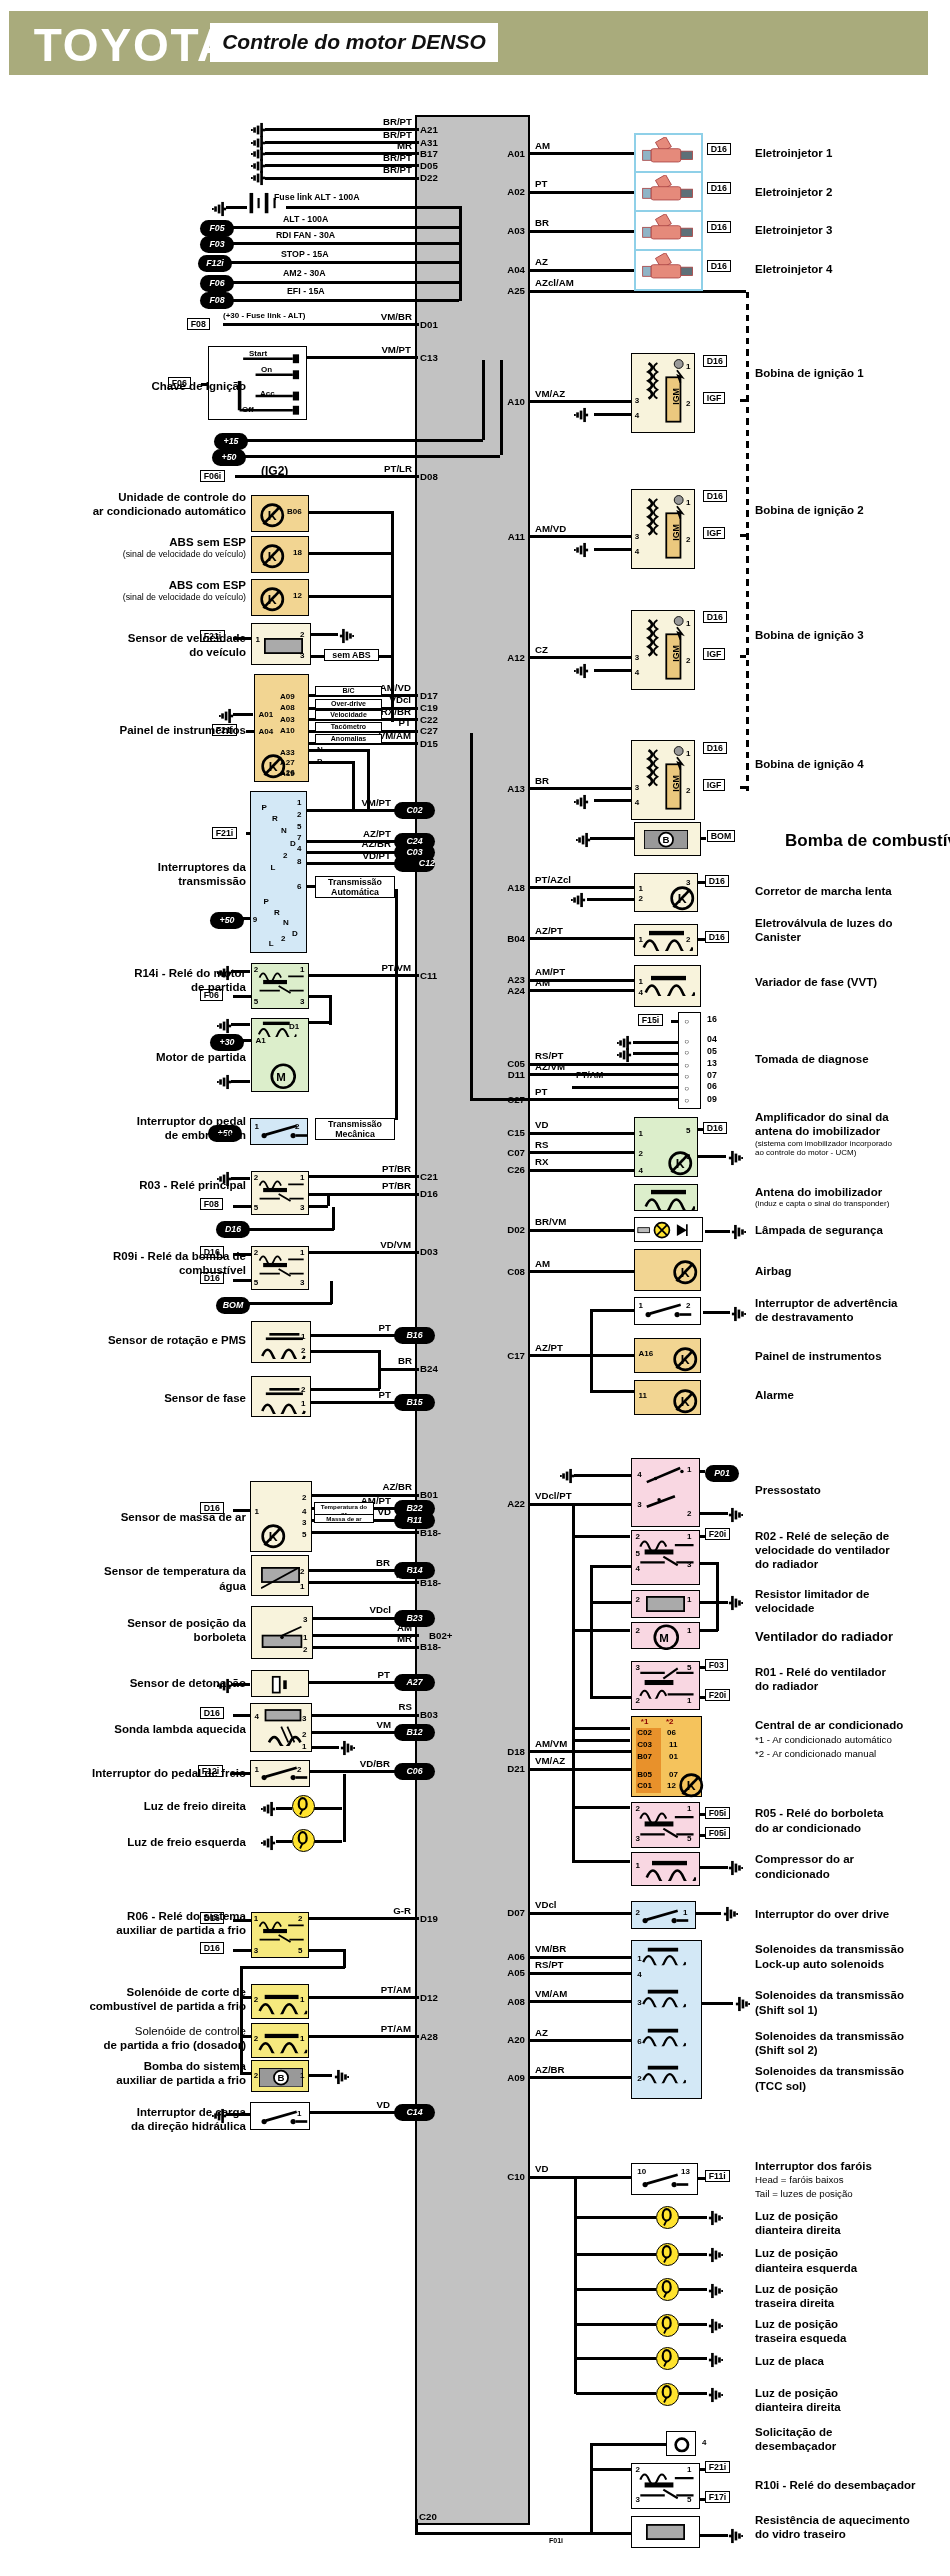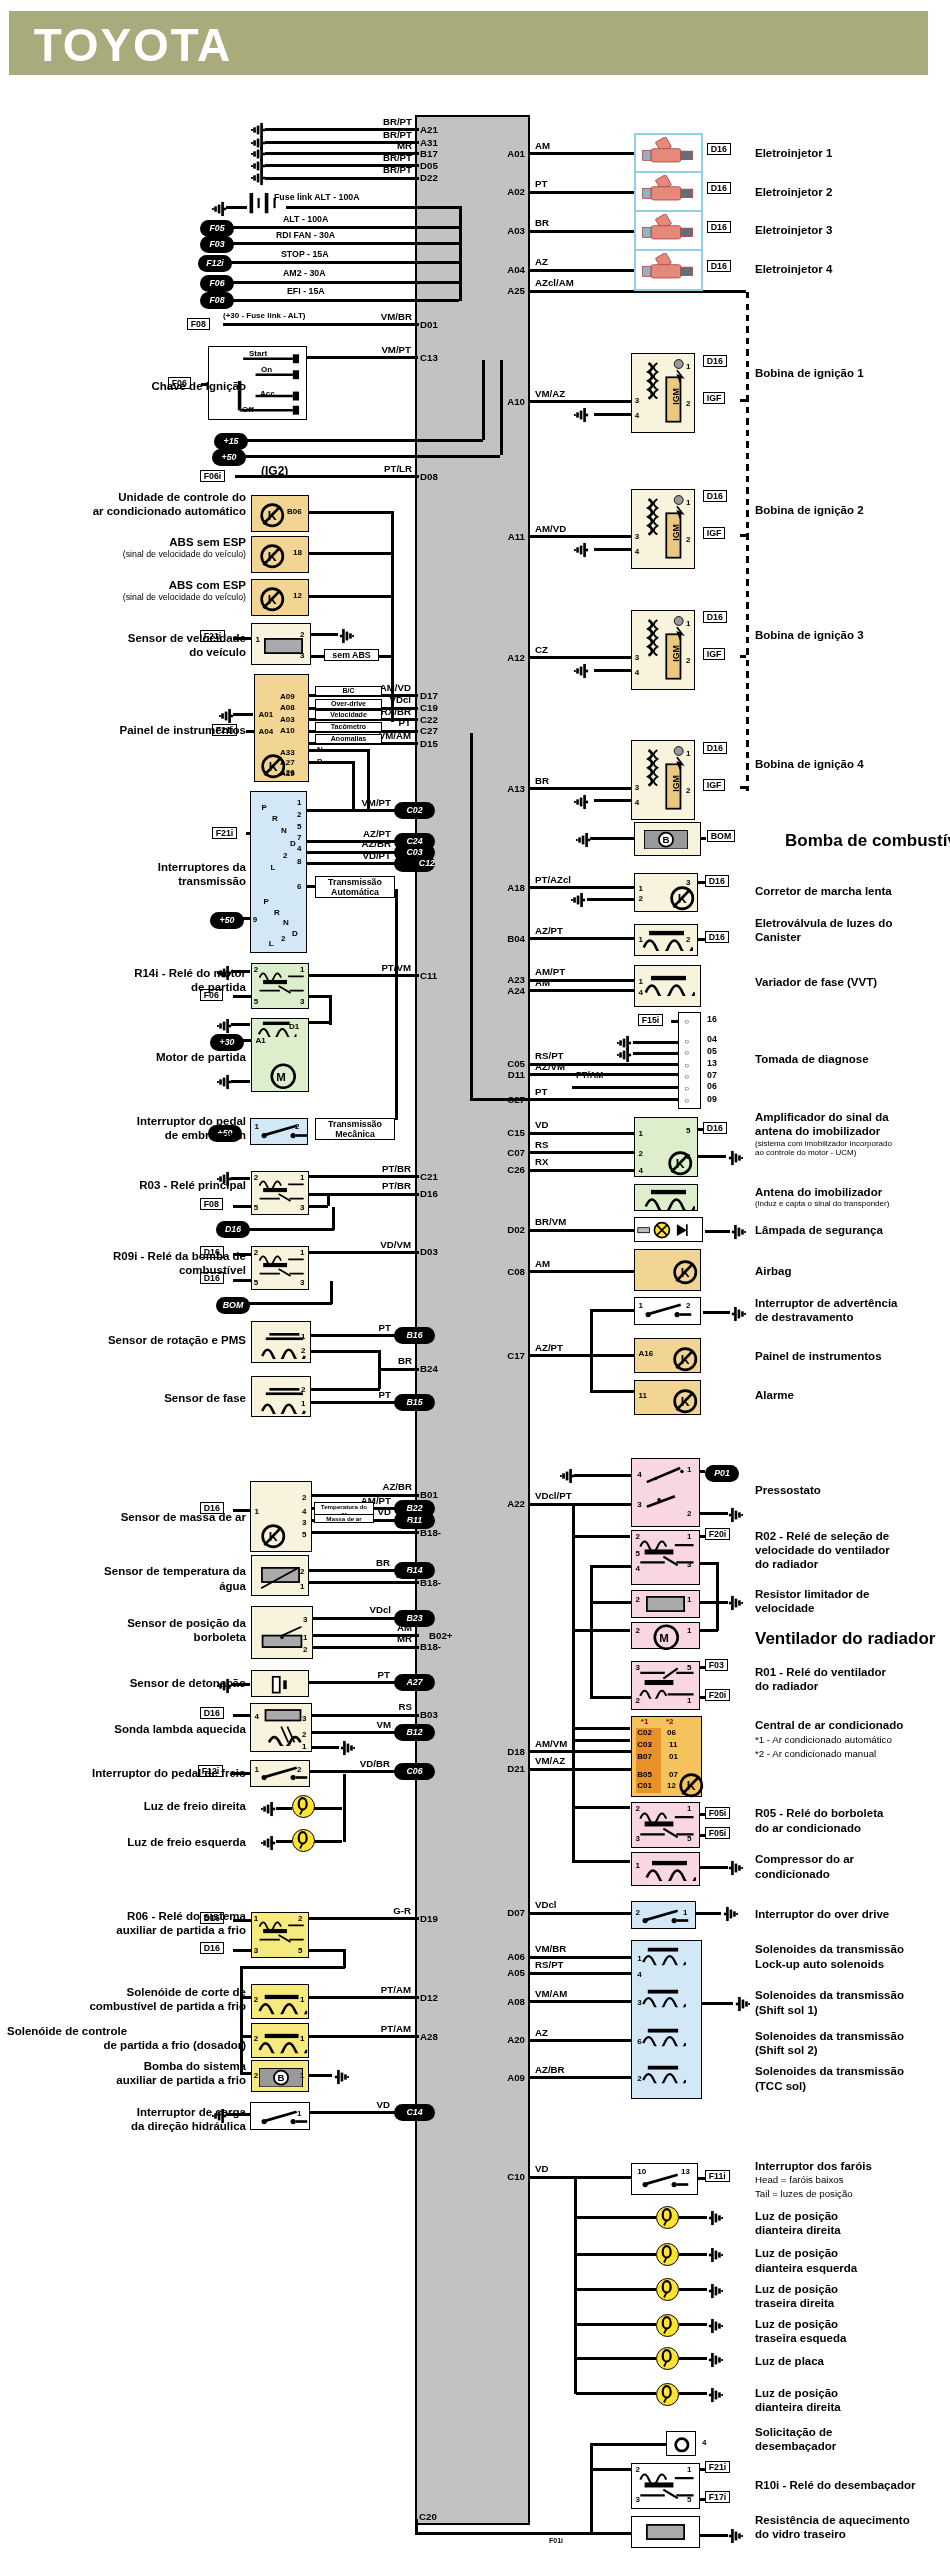--- a/index.html
+++ b/index.html
@@ -27,20 +27,23 @@
   .gnd,.icon{position:absolute;}
   .lamp{position:absolute;width:23px;height:23px;border-radius:50%;background:#FFE32E;
         border:1.8px solid #000;box-sizing:border-box;}
 </style>
 </head>
 <body>
 
 <div id="diagram">
   <div class="hdrbar" style="background: rgb(169, 171, 124);">
     <div class="brand">TOYOTA</div>
+    <div class="titlebox">
+      <span>Controle do motor DENSO</span>
+    </div>
   </div>
   <div class="ecu" id="ecu" style="left: 415px; top: 115px; width: 115px; height: 2410px; background: rgb(194, 194, 194);"></div>
   <div id="layer">
       <div class="wire" style="left: 265px; top: 128px; width: 154px; height: 2.7px;"></div>
       <div class="wlab" style="left: 265px; top: 116px; width: 147px; text-align: right;">BR/PT</div>
       <div class="pinL" style="left: 420px; top: 124px;">A21</div>
       <div class="wire" style="left: 265px; top: 141px; width: 154px; height: 2.7px;"></div>
       <div class="wlab" style="left: 265px; top: 129px; width: 147px; text-align: right;">BR/PT</div>
       <div class="pinL" style="left: 420px; top: 137px;">A31</div>
       <div class="wire" style="left: 265px; top: 152px; width: 154px; height: 2.7px;"></div>
@@ -1582,21 +1585,21 @@
       <div class="note" style="left: 7px; top: 1631px; font-size: 11.5px; font-weight: bold; width: 239px; white-space: normal; text-align: right;">borboleta</div>
       <div class="note" style="left: 7px; top: 1677px; font-size: 11.5px; font-weight: bold; width: 239px; white-space: normal; text-align: right;">Sensor de detonação</div>
       <div class="note" style="left: 7px; top: 1723px; font-size: 11.5px; font-weight: bold; width: 239px; white-space: normal; text-align: right;">Sonda lambda aquecida</div>
       <div class="note" style="left: 7px; top: 1767px; font-size: 11.5px; font-weight: bold; width: 239px; white-space: normal; text-align: right;">Interruptor do pedal de freio</div>
       <div class="note" style="left: 7px; top: 1800px; font-size: 11.5px; font-weight: bold; width: 239px; white-space: normal; text-align: right;">Luz de freio direita</div>
       <div class="note" style="left: 7px; top: 1836px; font-size: 11.5px; font-weight: bold; width: 239px; white-space: normal; text-align: right;">Luz de freio esquerda</div>
       <div class="note" style="left: 7px; top: 1910px; font-size: 11.5px; font-weight: bold; width: 239px; white-space: normal; text-align: right;">R06 - Relé do sistema</div>
       <div class="note" style="left: 7px; top: 1924px; font-size: 11.5px; font-weight: bold; width: 239px; white-space: normal; text-align: right;">auxiliar de partida a frio</div>
       <div class="note" style="left: 7px; top: 1986px; font-size: 11.5px; font-weight: bold; width: 239px; white-space: normal; text-align: right;">Solenóide de corte de</div>
       <div class="note" style="left: 7px; top: 2000px; font-size: 11.5px; font-weight: bold; width: 239px; white-space: normal; text-align: right;">combustível de partida a frio</div>
-      <div class="note" style="left: 7px; top: 2025px; font-size: 11.5px; font-weight: bold; width: 239px; white-space: normal; text-align: left;">Solenóide de controle</div>
+      <div class="note" style="left: 7px; top: 2025px; font-size: 11.5px; font-weight: normal; width: 239px; white-space: normal; text-align: right;">Solenóide de controle</div>
       <div class="note" style="left: 7px; top: 2039px; font-size: 11.5px; font-weight: bold; width: 239px; white-space: normal; text-align: right;">de partida a frio (dosador)</div>
       <div class="note" style="left: 7px; top: 2060px; font-size: 11.5px; font-weight: bold; width: 239px; white-space: normal; text-align: right;">Bomba do sistema</div>
       <div class="note" style="left: 7px; top: 2074px; font-size: 11.5px; font-weight: bold; width: 239px; white-space: normal; text-align: right;">auxiliar de partida a frio</div>
       <div class="note" style="left: 7px; top: 2106px; font-size: 11.5px; font-weight: bold; width: 239px; white-space: normal; text-align: right;">Interruptor de carga</div>
       <div class="note" style="left: 7px; top: 2120px; font-size: 11.5px; font-weight: bold; width: 239px; white-space: normal; text-align: right;">da direção hidráulica</div>
       <div class="note" style="left: 755px; top: 147px; font-size: 11.5px; font-weight: bold;">Eletroinjetor 1</div>
       <div class="note" style="left: 755px; top: 186px; font-size: 11.5px; font-weight: bold;">Eletroinjetor 2</div>
       <div class="note" style="left: 755px; top: 224px; font-size: 11.5px; font-weight: bold;">Eletroinjetor 3</div>
       <div class="note" style="left: 755px; top: 263px; font-size: 11.5px; font-weight: bold;">Eletroinjetor 4</div>
       <div class="note" style="left: 755px; top: 367px; font-size: 11.5px; font-weight: bold;">Bobina de ignição 1</div>
@@ -1628,21 +1631,21 @@
       <div class="note" style="left: 755px; top: 1297px; font-size: 11.5px; font-weight: bold;">Interruptor de advertência</div>
       <div class="note" style="left: 755px; top: 1311px; font-size: 11.5px; font-weight: bold;">de destravamento</div>
       <div class="note" style="left: 755px; top: 1350px; font-size: 11.5px; font-weight: bold;">Painel de instrumentos</div>
       <div class="note" style="left: 755px; top: 1389px; font-size: 11.5px; font-weight: bold;">Alarme</div>
       <div class="note" style="left: 755px; top: 1484px; font-size: 11.5px; font-weight: bold;">Pressostato</div>
       <div class="note" style="left: 755px; top: 1530px; font-size: 11.5px; font-weight: bold;">R02 - Relé de seleção de</div>
       <div class="note" style="left: 755px; top: 1544px; font-size: 11.5px; font-weight: bold;">velocidade do ventilador</div>
       <div class="note" style="left: 755px; top: 1558px; font-size: 11.5px; font-weight: bold;">do radiador</div>
       <div class="note" style="left: 755px; top: 1588px; font-size: 11.5px; font-weight: bold;">Resistor limitador de</div>
       <div class="note" style="left: 755px; top: 1602px; font-size: 11.5px; font-weight: bold;">velocidade</div>
-      <div class="note" style="left: 755px; top: 1630px; font-size: 17px; font-weight: bold;">Ventilador do radiador</div>
+      <div class="note" style="left: 755px; top: 1630px; font-size: 13px; font-weight: bold;">Ventilador do radiador</div>
       <div class="note" style="left: 755px; top: 1666px; font-size: 11.5px; font-weight: bold;">R01 - Relé do ventilador</div>
       <div class="note" style="left: 755px; top: 1680px; font-size: 11.5px; font-weight: bold;">do radiador</div>
       <div class="note" style="left: 755px; top: 1719px; font-size: 11.5px; font-weight: bold;">Central de ar condicionado</div>
       <div class="note" style="left: 755px; top: 1735px; font-size: 9.7px; font-weight: normal;">*1 - Ar condicionado automático</div>
       <div class="note" style="left: 755px; top: 1749px; font-size: 9.7px; font-weight: normal;">*2 - Ar condicionado manual</div>
       <div class="note" style="left: 755px; top: 1807px; font-size: 11.5px; font-weight: bold;">R05 - Relé do borboleta</div>
       <div class="note" style="left: 755px; top: 1822px; font-size: 11.5px; font-weight: bold;">do ar condicionado</div>
       <div class="note" style="left: 755px; top: 1853px; font-size: 11.5px; font-weight: bold;">Compressor do ar</div>
       <div class="note" style="left: 755px; top: 1868px; font-size: 11.5px; font-weight: bold;">condicionado</div>
       <div class="note" style="left: 755px; top: 1908px; font-size: 11.5px; font-weight: bold;">Interruptor do over drive</div>

